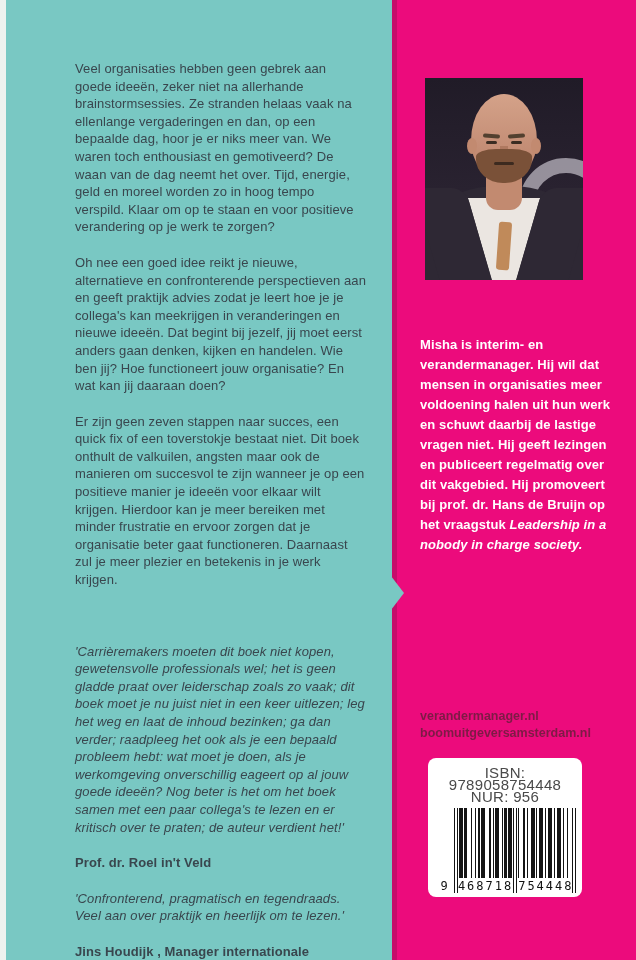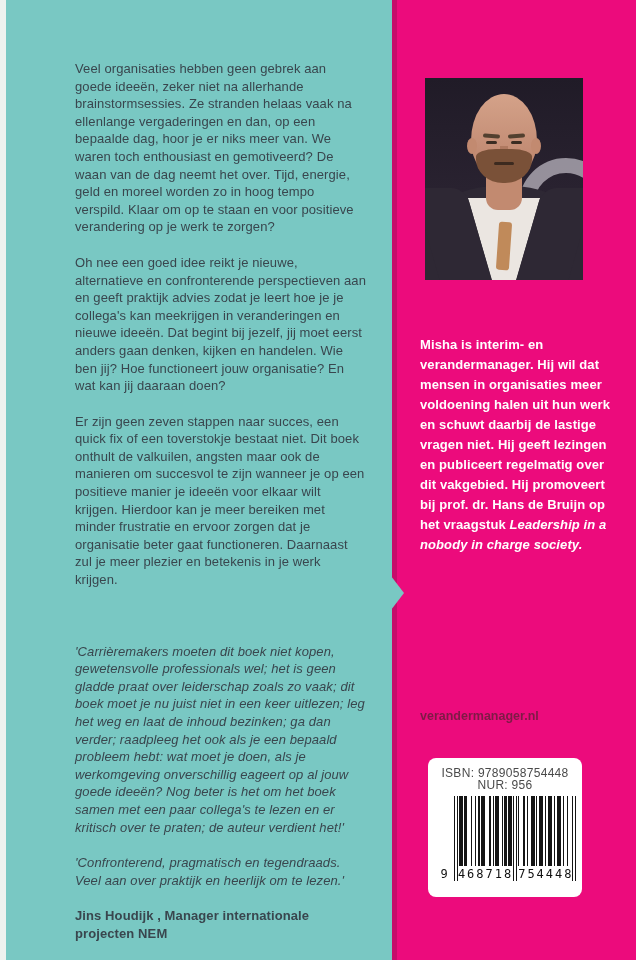--- a/index.html
+++ b/index.html
@@ -69,21 +69,21 @@
   
   .bio{position:absolute;left:23px;top:322px;width:192px;color:#fff;
     font-weight:bold;font-size:13px;line-height:20px;letter-spacing:.1px;}
   .bio em{font-style:italic;}
   
   .urls{position:absolute;left:23px;top:708px;color:#7d1b45;font-weight:bold;
     font-size:12.5px;line-height:17px;}
   
   .isbn-box{position:absolute;left:31px;top:758px;width:154px;height:139px;background:#fff;
     border-radius:8px;box-sizing:border-box;padding-top:9px;text-align:center;}
-  .isbn-line{font-size:12px;line-height:12px;color:#4a4a4a;letter-spacing:.3px;}
+  .isbn-line{font-size:15px;line-height:12px;color:#4a4a4a;letter-spacing:.3px;}
   .barcode{position:relative;margin:5px auto 0;width:122px;height:86px;margin-left:26px;}
   .bar{position:absolute;top:0;height:70px;background:#141414;}
   .bar.guard{height:85px;}
   .bc-num{position:absolute;bottom:0;height:15px;background:#fff;color:#111;
     font-family:"DejaVu Sans Mono","Liberation Mono",monospace;
     font-size:12px;line-height:15px;text-align:center;letter-spacing:2px;}
   .bc-first{left:-15px;width:12px;background:transparent;}
   .bc-left{left:3.2%;width:44.2%;}
   .bc-right{left:52.6%;width:44.2%;}
 </style>
@@ -93,20 +93,21 @@
 <div class="cover">
 
   <div class="edge-strip"></div>
 
   <div class="teal-panel">
     <p>Veel organisaties hebben geen gebrek aan goede ideeën, zeker niet na allerhande brainstormsessies. Ze stranden helaas vaak na ellenlange vergaderingen en dan, op een bepaalde dag, hoor je er niks meer van. We waren toch enthousiast en gemotiveerd? De waan van de dag neemt het over. Tijd, energie, geld en moreel worden zo in hoog tempo verspild. Klaar om op te staan en voor positieve verandering op je werk te zorgen?</p>
     <p>Oh nee een goed idee reikt je nieuwe, alternatieve en confronterende perspectieven aan en geeft praktijk advies zodat je leert hoe je je collega's kan meekrijgen in veranderingen en nieuwe ideeën. Dat begint bij jezelf, jij moet eerst anders gaan denken, kijken en handelen. Wie ben jij? Hoe functioneert jouw organisatie? En wat kan jij daaraan doen?</p>
     <p>Er zijn geen zeven stappen naar succes, een quick fix of een toverstokje bestaat niet. Dit boek onthult de valkuilen, angsten maar ook de manieren om succesvol te zijn wanneer je op een positieve manier je ideeën voor elkaar wilt krijgen. Hierdoor kan je meer bereiken met minder frustratie en ervoor zorgen dat je organisatie beter gaat functioneren. Daarnaast zul je meer plezier en betekenis in je werk krijgen.</p>
     <div class="quote-block">
       <p class="quote">'Carrièremakers moeten dit boek niet kopen, gewetensvolle professionals wel; het is geen gladde praat over leiderschap zoals zo vaak; dit boek moet je nu juist niet in een keer uitlezen; leg het weg en laat de inhoud bezinken; ga dan verder; raadpleeg het ook als je een bepaald probleem hebt: wat moet je doen, als je werkomgeving onverschillig eageert op al jouw goede ideeën? Nog beter is het om het boek samen met een paar collega's te lezen en er kritisch over te praten; de auteur verdient het!'</p>
+      <p class="attribution">Prof. dr. Roel in't Veld</p>
       <p class="quote">'Confronterend, pragmatisch en tegendraads. Veel aan over praktijk en heerlijk om te lezen.'</p>
       <p class="attribution">Jins Houdijk , Manager internationale projecten NEM</p>
     </div>
   </div>
 
   <div class="divider-line"></div>
   <div class="speech-tail"></div>
 
   <div class="pink-panel">
 
@@ -130,20 +131,21 @@
         <div class="beard">
           <div class="mouth"></div>
         </div>
       </div>
     </div>
 
     <p class="bio"><span>Misha is interim- en verandermanager. Hij wil dat mensen in organisaties meer voldoening halen uit hun werk en schuwt daarbij de lastige vragen niet. Hij geeft lezingen en publiceert regelmatig over dit vakgebied. Hij promoveert bij prof. dr. Hans de Bruijn op het vraagstuk </span><em>Leadership in a nobody in charge society.</em></p>
 
     <div class="urls">
       <div>verandermanager.nl</div>
+      <div>boomuitgeversamsterdam.nl</div>
     </div>
 
     <div class="isbn-box">
       <div class="isbn-line">ISBN: 9789058754448</div>
       <div class="isbn-line">NUR: 956</div>
       <div class="barcode" id="barcode">
           <div class="bar guard" style="left: 98.9474%; width: 1.05263%;"></div>
           <div class="bar guard" style="left: 96.8421%; width: 1.05263%;"></div>
           <div class="bar" style="left: 92.6316%; width: 1.05263%;"></div>
           <div class="bar" style="left: 89.4737%; width: 1.05263%;"></div>

